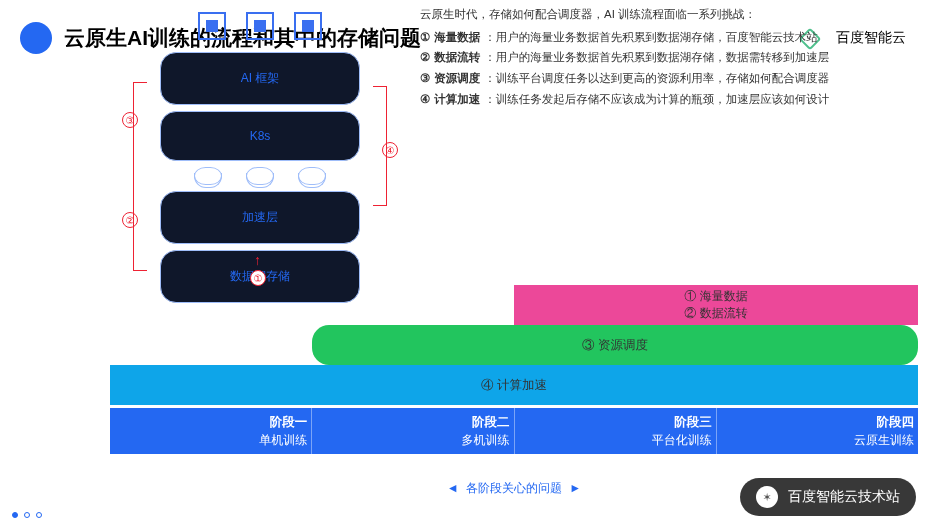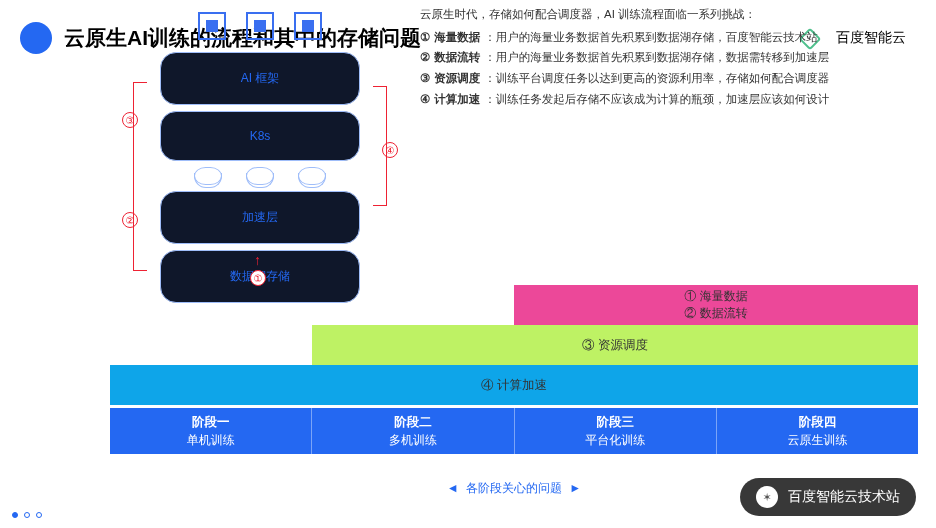--- a/index.html
+++ b/index.html
@@ -31,25 +31,25 @@
   .desc { position: absolute; left: 420px; top: 4px; right: 26px; font-size: 11.5px; color: #333; line-height: 1.8; }
   .desc-intro { margin-bottom: 2px; }
   .desc-row { display:flex; gap:4px; }
   .desc-num { font-weight:bold; }
   .desc-label { font-weight:bold; }
   
   
   .step-area { position:absolute; left: 110px; right: 18px; top: 278px; }
   .step-box { position: absolute; height: 40px; display:flex; align-items:center; justify-content:center; font-size: 12.5px; color: #333; }
   .s4 { left: 0; top: 87px; right:0; background: #0ea5e9; }
-  .s3 { left: 25%; top: 47px; right:0; background: #bef264; }
+  .s3 { left: 25%; top: 47px; right:0; background: #22c55e; border-radius: 17px; }
   .s2 { left: 50%; top: 7px; right:0; background: #ec4899; height:40px; display:flex; flex-direction:column; justify-content:center; gap:0; font-size:12px; line-height:1.4;}
   
   .phase-row { position:absolute; left:0; right:0; top: 130px; display:flex; }
-  .phase { flex:1; background:#2468f2; color:#fff; text-align:center; padding: 6px 16px; font-size: 12px; border-right: 1px solid rgba(255,255,255,0.4); line-height:1.4;}
+  .phase { flex:1; background:#2468f2; color:#fff; text-align:right; padding: 6px 4px; font-size: 12px; border-right: 1px solid rgba(255,255,255,0.4); line-height:1.4;}
   .phase:last-child{border-right:none;}
   .phase .p-title{font-weight:bold;font-size:12.5px;}
   
   .axis-label { position:absolute; left:0; right:0; top: 178px; text-align:center; color:#2468f2; font-size:12px; font-weight:normal;margin-top:24px; }
   .axis-arrow { color:#2468f2; margin:0 4px; }
   
   
   .footer-dots { position:absolute; left: 12px; bottom: 10px; display:flex; gap:6px; }
   .footer-dots span{width:6px;height:6px;border-radius:50%;border:1px solid #2468f2;}
   .footer-dots span.active{background:#2468f2;}

